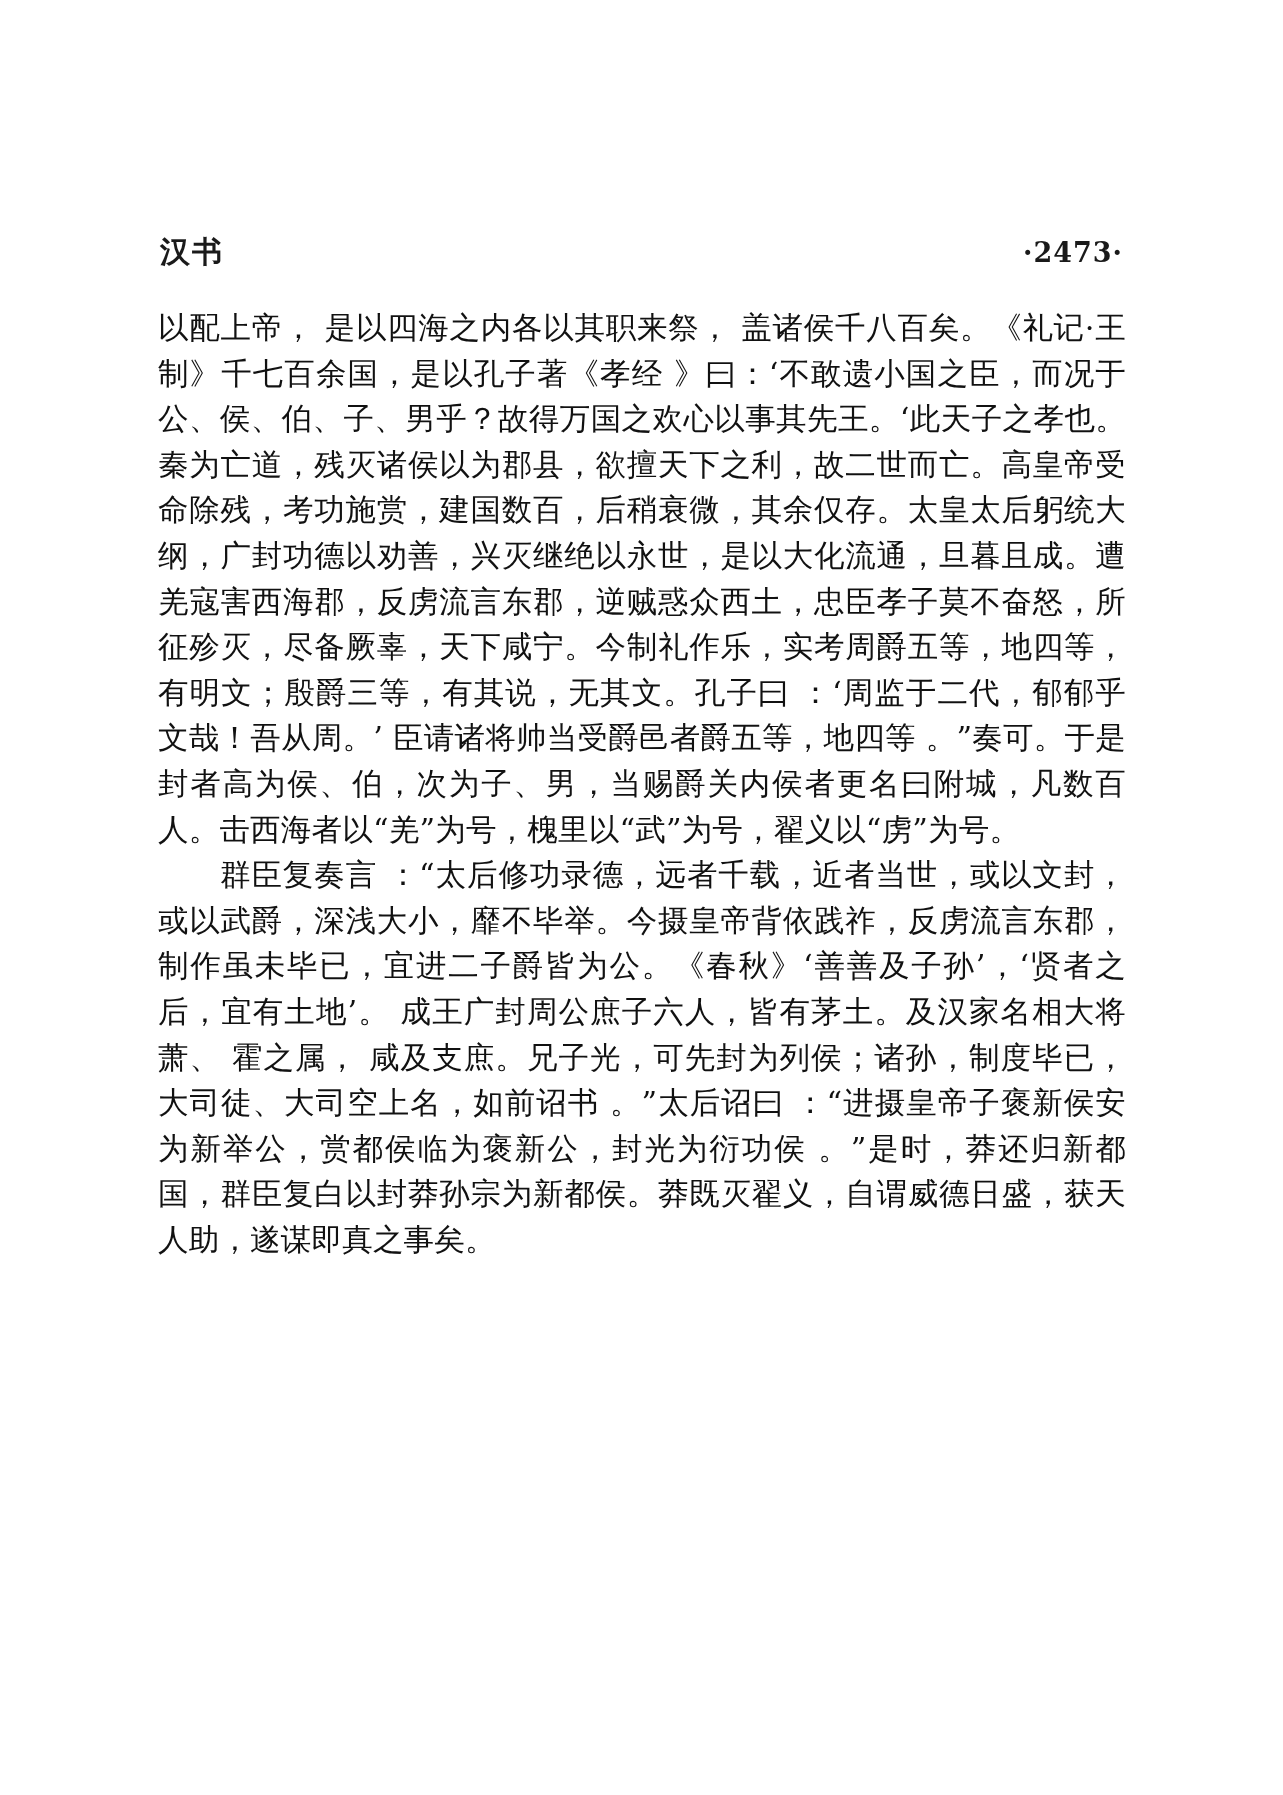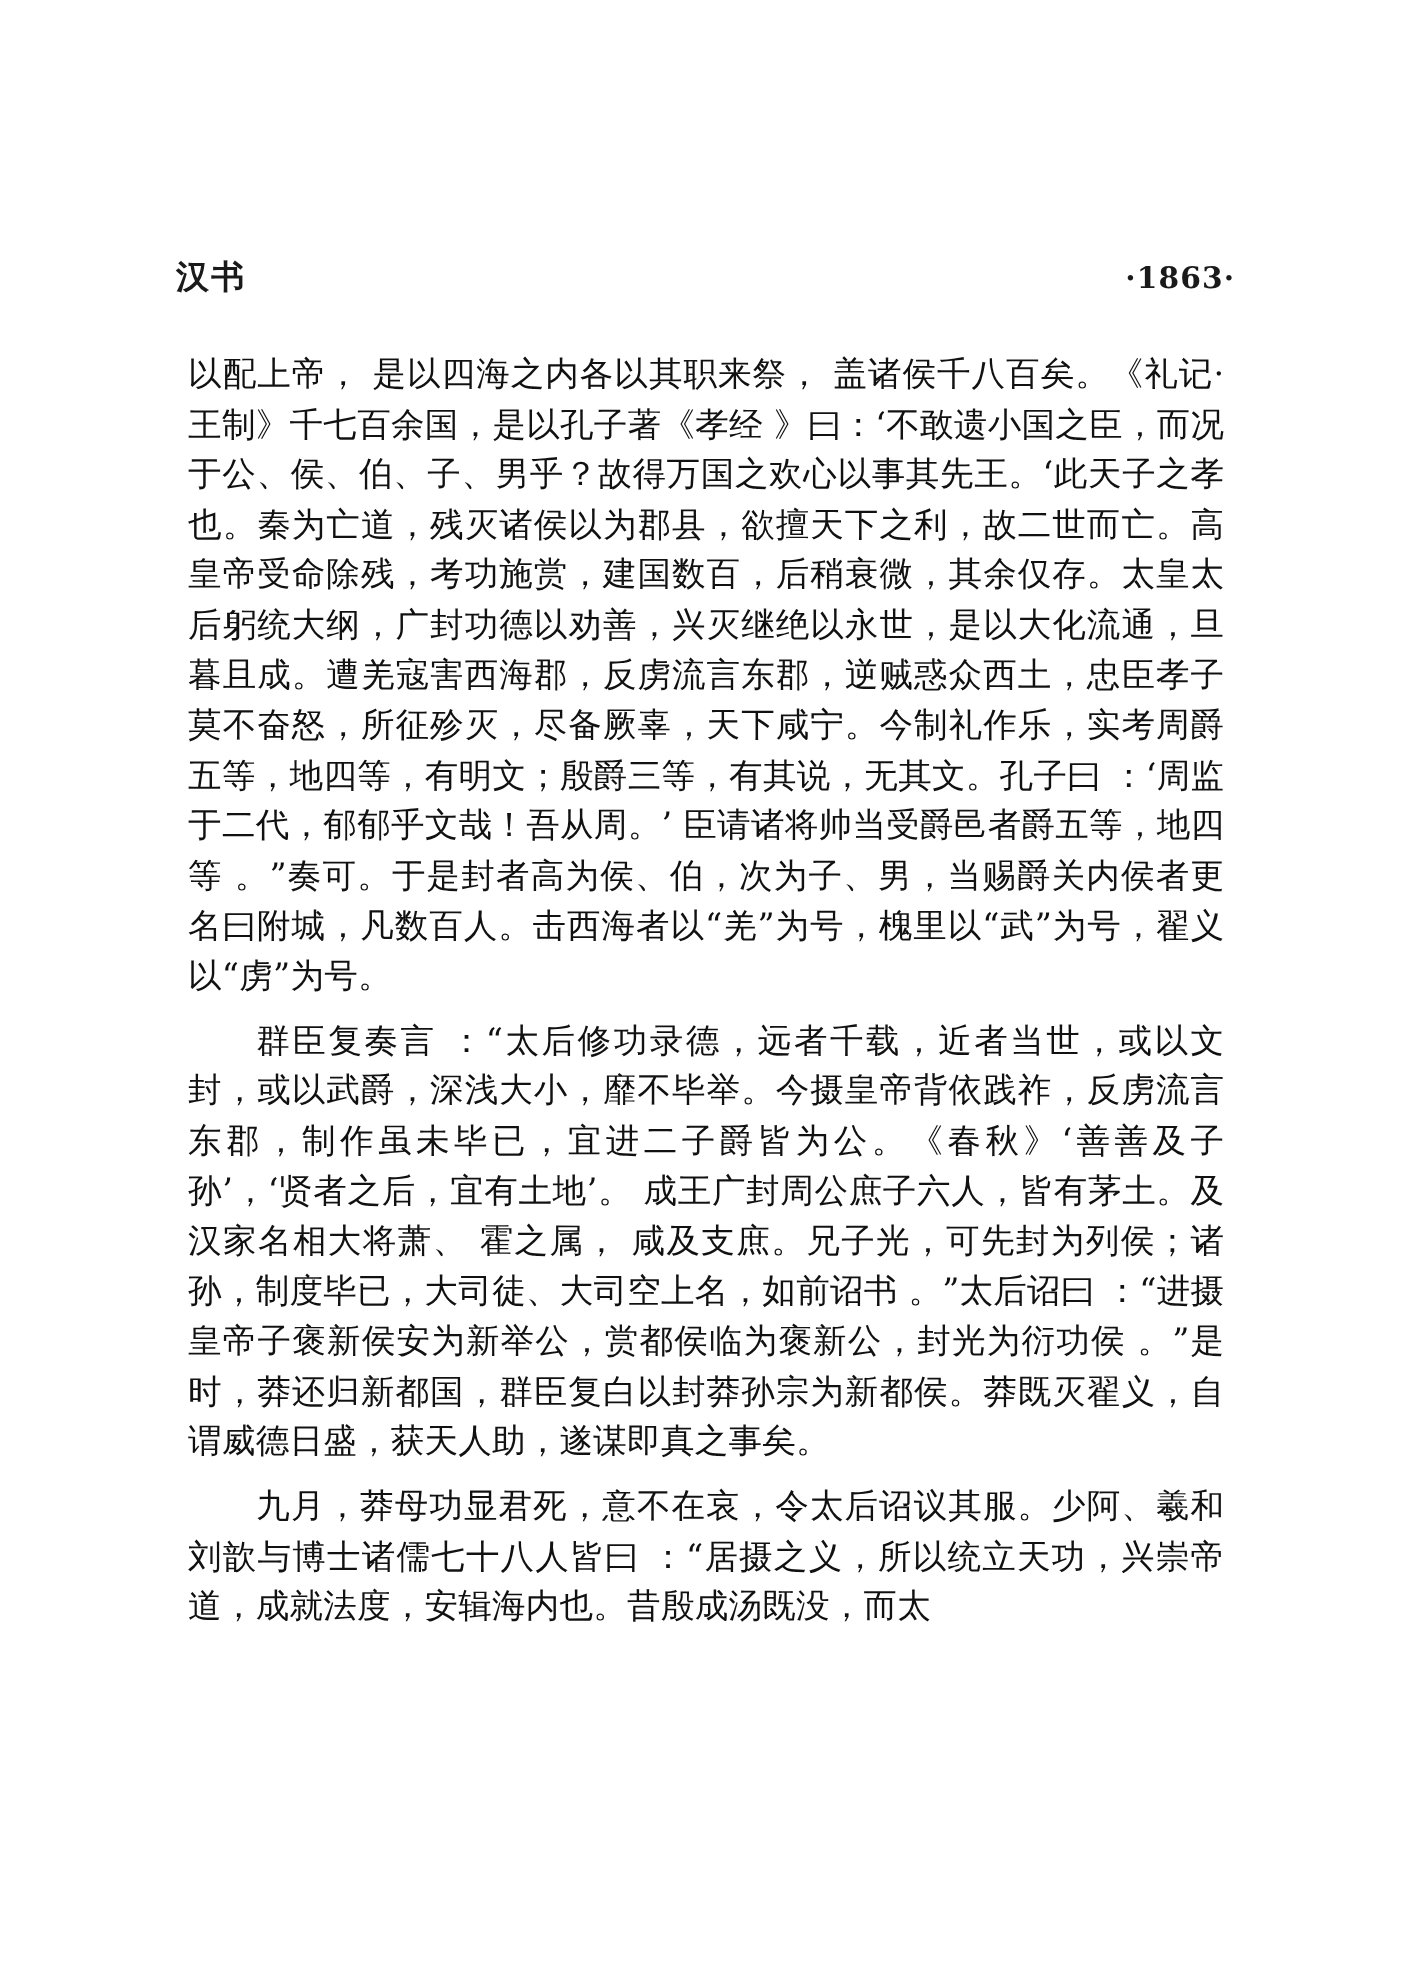--- a/index.html
+++ b/index.html
@@ -54,37 +54,36 @@
     top: 305px;
     width: 968px;
     font-size: 30.5px;
     line-height: 45.6px;
     text-align: justify;
     text-align-last: left;
     color: #111111;
     letter-spacing: 0.2px;
   }
   .para {
-    margin: 13px;
+    margin: 0;
     padding: 0;
     text-indent: 0;
   }
   .para.indent {
     text-indent: 62px;
   }
 </style>
 </head>
 <body>
 
 <div class="page">
 
   <div class="header">
     <span class="header-title">汉书</span>
-    <span class="header-page">·1863·</span>
+    <span class="header-page">·2473·</span>
   </div>
 
   <div class="body-text">
     <p class="para">以配上帝，  是以四海之内各以其职来祭，  盖诸侯千八百矣。《礼记·王制》千七百余国，是以孔子著《孝经 》曰：‘不敢遗小国之臣，而况于公、侯、伯、子、男乎？故得万国之欢心以事其先王。‘此天子之孝也。秦为亡道，残灭诸侯以为郡县，欲擅天下之利，故二世而亡。高皇帝受命除残，考功施赏，建国数百，后稍衰微，其余仅存。太皇太后躬统大纲，广封功德以劝善，兴灭继绝以永世，是以大化流通，旦暮且成。遭羌寇害西海郡，反虏流言东郡，逆贼惑众西土，忠臣孝子莫不奋怒，所征殄灭，尽备厥辜，天下咸宁。今制礼作乐，实考周爵五等，地四等，有明文；殷爵三等，有其说，无其文。孔子曰 ：‘周监于二代，郁郁乎文哉！吾从周。’  臣请诸将帅当受爵邑者爵五等，地四等 。”奏可。于是封者高为侯、伯，次为子、男，当赐爵关内侯者更名曰附城，凡数百人。击西海者以“羌”为号，槐里以“武”为号，翟义以“虏”为号。</p>
     <p class="para indent">群臣复奏言 ：“太后修功录德，远者千载，近者当世，或以文封，或以武爵，深浅大小，靡不毕举。今摄皇帝背依践祚，反虏流言东郡，制作虽未毕已，宜进二子爵皆为公。《春秋》‘善善及子孙’，‘贤者之后，宜有土地’。  成王广封周公庶子六人，皆有茅土。及汉家名相大将萧、  霍之属，  咸及支庶。兄子光，可先封为列侯；诸孙，制度毕已，大司徒、大司空上名，如前诏书 。”太后诏曰 ：“进摄皇帝子褒新侯安为新举公，赏都侯临为褒新公，封光为衍功侯 。”是时，莽还归新都国，群臣复白以封莽孙宗为新都侯。莽既灭翟义，自谓威德日盛，获天人助，遂谋即真之事矣。</p>
-    <p class="para indent">九月，莽母功显君死，意不在哀，令太后诏议其服。少阿、羲和刘歆与博士诸儒七十八人皆曰 ：“居摄之义，所以统立天功，兴崇帝道，成就法度，安辑海内也。昔殷成汤既没，而太</p>
   </div>
 
 </div>
 
 </body></html>

